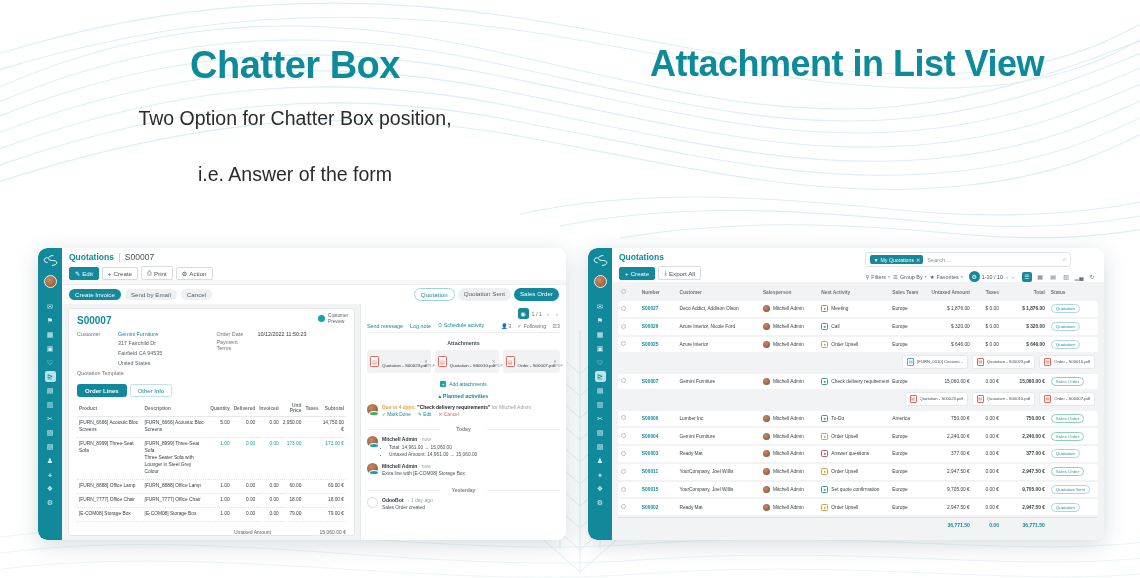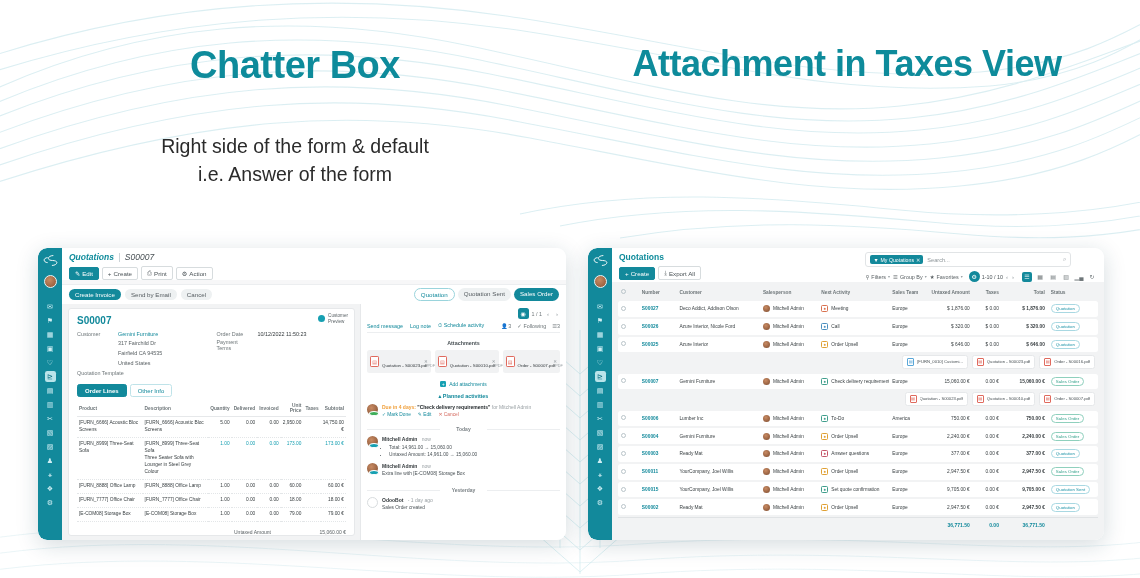--- a/index.html
+++ b/index.html
@@ -58,21 +58,21 @@
     width:11px;height:11px;border-radius:2.2px;
     display:flex;align-items:center;justify-content:center;
     color:#cfeef3; font-size:7px; line-height:1;
   }
   .rail-ic.active { background:#b9e4ea; color:#0d7384; }
 
   .app-body { flex:1; min-width:0; background:#f7f7f8; position:relative; display:flex; flex-direction:column; }
 
   
   .cp { background:#fff; padding:4px 7px 0 7px; }
-  .cp-row1 { display:flex; align-items:flex-end; justify-content:space-between;font-style:italic; }
+  .cp-row1 { display:flex; align-items:flex-end; justify-content:space-between; }
   .breadcrumb { font-size:8.5px; color:#0e8b9b; font-weight:600; white-space:nowrap; }
   .breadcrumb .sep { color:#b9c4c9; font-weight:400; margin:0 2px; }
   .breadcrumb .rec  { color:#4a5256; font-weight:400; }
 
   .btn-row { display:flex; gap:3px; margin-top:4px; align-items:center; }
   .btn {
     font-size:6.2px; padding:2px 5px; border-radius:2px;
     border:1px solid #d7dcde; background:#fff; color:#4a5256;
     white-space:nowrap; display:flex; align-items:center; gap:2px;
   }
@@ -295,28 +295,28 @@
     <g fill="none" stroke="#e2f1f4" stroke-width="0.9" opacity="0.8">
       <path d="M-20,540 C200,506 420,560 640,544 C860,528 1020,560 1160,540"></path>
       <path d="M-20,556 C200,522 420,576 640,560 C860,544 1020,574 1160,556"></path>
       <path d="M-20,572 C200,540 420,590 640,574 C860,558 1020,588 1160,572"></path>
     </g>
   </svg>
 
   <div class="hero left">
     <h1>Chatter Box</h1>
     <p>
+      <span>Two Option for Chatter Box position,</span><br>
       <br>
-      <span>Right side of the form &amp; default</span><br>
       <span>i.e. Answer of the form</span>
     </p>
   </div>
 
   <div class="hero right">
-    <h1>Attachment in Taxes View</h1>
+    <h1>Attachment in List View</h1>
   </div>
 
   <svg class="connector" viewBox="0 0 120 248">
     <g fill="none" stroke="#cfe9ee" stroke-width="0.7">
       <path d="M10,0 L60,44 L110,0"></path>
         <path d="M10,22 L60,66 L110,22"></path>
       <path d="M10,44 L60,88 L110,44"></path>
         <path d="M10,66 L60,110 L110,66"></path>
       <path d="M10,88 L60,132 L110,88"></path>
         <path d="M10,110 L60,154 L110,110"></path>

